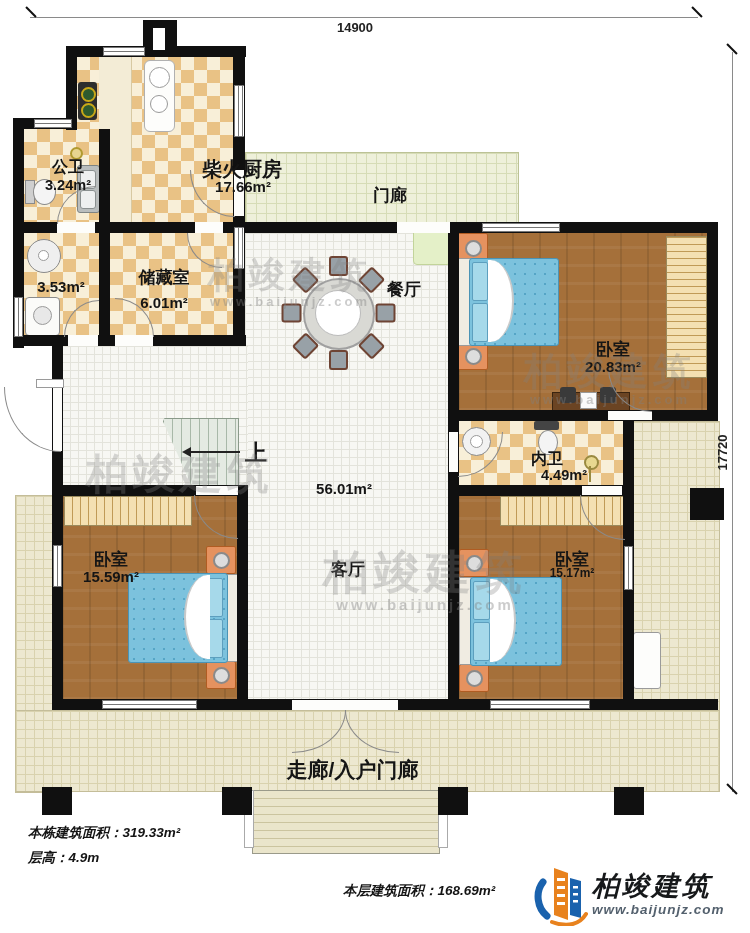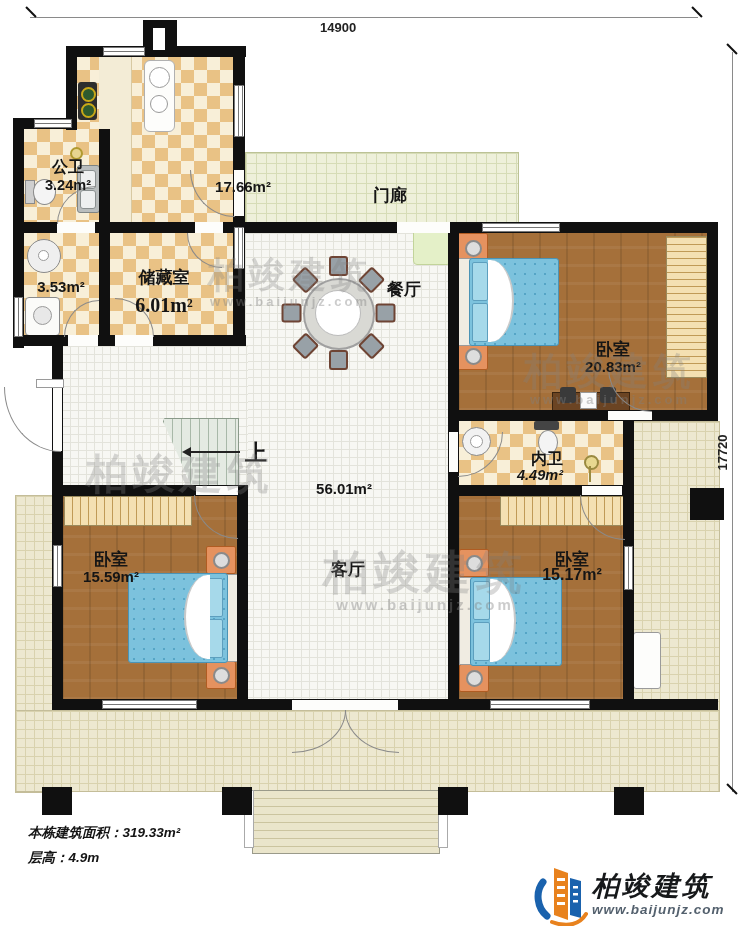--- a/index.html
+++ b/index.html
@@ -221,70 +221,73 @@
   <div class="arc tr" style="left:115px;top:298px;width:38px;height:38px;"></div>
   <div class="arc bl" style="left:4px;top:387px;width:56px;height:64px;"></div>
   <div class="fixture" style="left:36px;top:379px;width:26px;height:7px;background:#fff;border:1px solid #9a9a9a;"></div>
   <div class="arc br" style="left:458px;top:432px;width:44px;height:44px;"></div>
   <div class="arc bl" style="left:608px;top:368px;width:43px;height:43px;"></div>
   <div class="arc bl" style="left:580px;top:495px;width:44px;height:44px;"></div>
   <div class="arc bl" style="left:194px;top:495px;width:43px;height:43px;"></div>
   <div class="arc br" style="left:292px;top:710px;width:53px;height:42px;"></div>
   <div class="arc bl" style="left:345px;top:710px;width:53px;height:42px;"></div>
 
+  <div class="rname" style="left:190px;top:156px;width:104px;font-size:20px;">柴火厨房</div>
   <div class="rarea" style="left:205px;top:178px;width:76px;font-size:15px;">17.66m²</div>
   <div class="rname" style="left:40px;top:157px;width:56px;font-size:16px;">公卫</div>
   <div class="rarea" style="left:36px;top:177px;width:64px;">3.24m²</div>
   <div class="rarea" style="left:30px;top:278px;width:62px;font-size:15px;">3.53m²</div>
   <div class="rname" style="left:126px;top:266px;width:76px;">储藏室</div>
-  <div class="rarea" style="left:134px;top:294px;width:60px;font-size:20px;font-family:Liberation Serif, serif;">6.01m²</div>
+  <div class="rarea" style="left:134px;top:294px;width:60px;font-size:15px;">6.01m²</div>
   <div class="rname" style="left:367px;top:184px;width:46px;">门廊</div>
   <div class="rname" style="left:380px;top:278px;width:48px;">餐厅</div>
   <div class="rarea" style="left:312px;top:480px;width:64px;font-size:15px;">56.01m²</div>
   <div class="rname" style="left:322px;top:558px;width:52px;">客厅</div>
   <div class="rname" style="left:585px;top:338px;width:56px;">卧室</div>
   <div class="rarea" style="left:578px;top:358px;width:70px;font-size:15px;">20.83m²</div>
   <div class="rname" style="left:522px;top:449px;width:50px;font-size:16px;">内卫</div>
-  <div class="rarea" style="left:512px;top:467px;width:56px;font-style:italic;">4.49m²</div>
+  <div class="rarea" style="left:536px;top:467px;width:56px;">4.49m²</div>
   <div class="rname" style="left:85px;top:548px;width:52px;">卧室</div>
   <div class="rarea" style="left:79px;top:568px;width:64px;font-size:15px;">15.59m²</div>
   <div class="rname" style="left:546px;top:548px;width:52px;">卧室</div>
-  <div class="rarea" style="left:540px;top:566px;width:64px;font-size:16px;">15.17m²</div>
+  <div class="rarea" style="left:540px;top:566px;width:64px;font-size:12px;">15.17m²</div>
   <div class="rname" style="left:243px;top:438px;width:26px;font-size:22px;">上</div>
+  <div class="rname" style="left:265px;top:756px;width:175px;font-size:21px;">走廊/入户门廊</div>
 
   <div class="wm" style="left:30px;top:452px;width:300px;">
     <div class="t">柏竣建筑</div>
   </div>
   <div class="wm" style="left:160px;top:256px;width:260px;">
     <div class="t" style="font-size:36px;">柏竣建筑</div>
     <div class="u">www.baijunjz.com</div>
   </div>
   <div class="wm" style="left:470px;top:352px;width:280px;">
     <div class="t" style="font-size:38px;">柏竣建筑</div>
     <div class="u">www.baijunjz.com</div>
   </div>
   <div class="wm" style="left:240px;top:548px;width:370px;">
     <div class="t" style="font-size:46px;">柏竣建筑</div>
     <div class="u" style="font-size:15px;">www.baijunjz.com</div>
   </div>
 
   <div class="dimline" style="left:30px;top:17px;width:668px;height:1px;"></div>
   <div class="tick" style="left:24px;top:11px;"></div>
   <div class="tick" style="left:690px;top:11px;"></div>
-  <div class="dimtext" style="left:320px;top:20px;width:70px;text-align:left;">14900</div>
+  <div class="dimtext" style="left:320px;top:20px;width:70px;text-align:center;">14900</div>
   <div class="dimline" style="left:732px;top:52px;width:1px;height:740px;"></div>
   <div class="tick" style="left:725px;top:48px;"></div>
   <div class="tick" style="left:725px;top:788px;"></div>
   <div class="dimtext" style="left:692px;top:445px;width:60px;text-align:center;transform:rotate(-90deg);">17720</div>
 
   <div class="abs" style="left:28px;top:820px;">
     <div class="infoline">本栋建筑面积：319.33m²</div>
     <div class="infoline">层高：4.9m</div>
   </div>
   <div class="abs" style="left:343px;top:877px;">
+    <div class="infoline" style="line-height:28px;">本层建筑面积：168.69m²</div>
   </div>
 
   <div class="abs" style="left:534px;top:862px;width:200px;height:66px;">
     <span style="position:absolute;left:0;top:2px;">
       <svg width="54" height="62" viewBox="0 0 54 62">
         <path d="M13 52 C3 44 1 28 9 18" stroke="#1a62ad" stroke-width="7" fill="none" stroke-linecap="round"></path>
         <polygon points="20,4 34,9 34,56 20,51" fill="#e8821e"></polygon>
         <rect x="23" y="14" width="8" height="3" fill="#fff"></rect>
           <rect x="23" y="22" width="8" height="3" fill="#fff"></rect>
         <rect x="23" y="30" width="8" height="3" fill="#fff"></rect>

